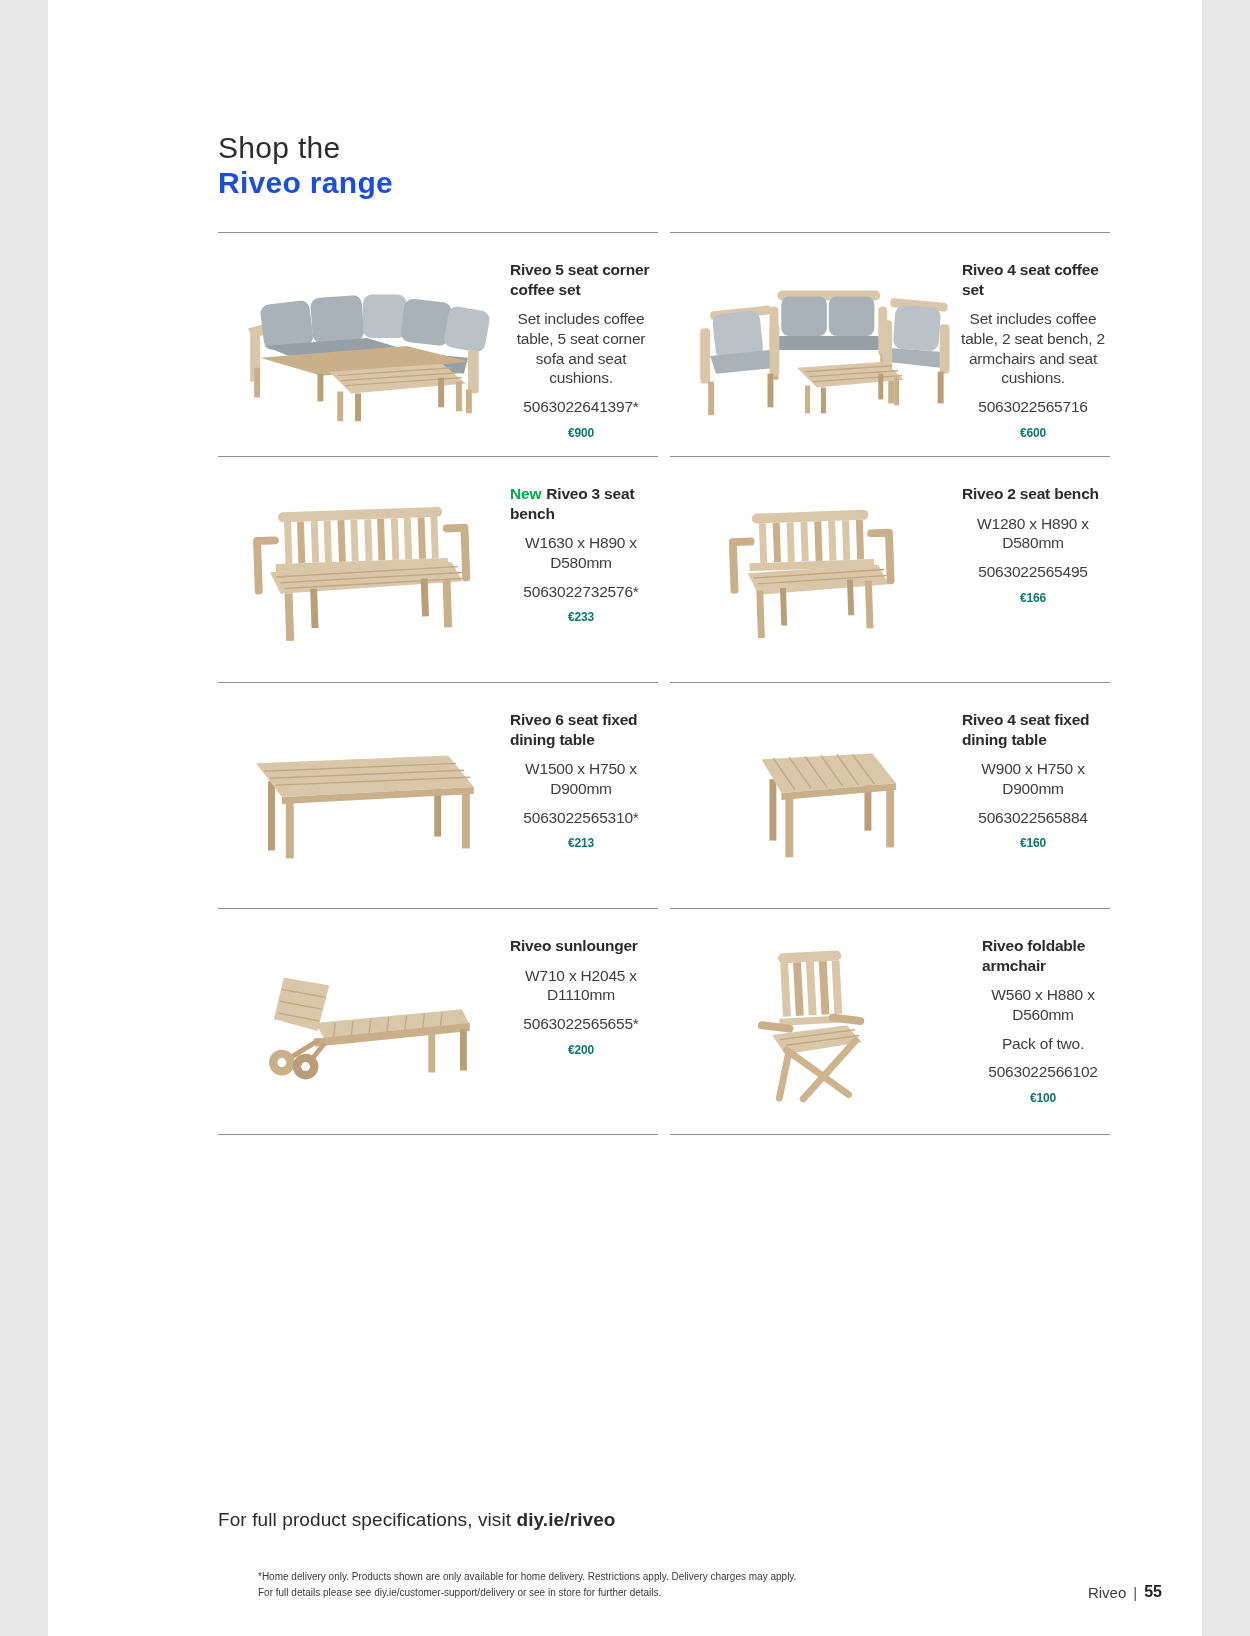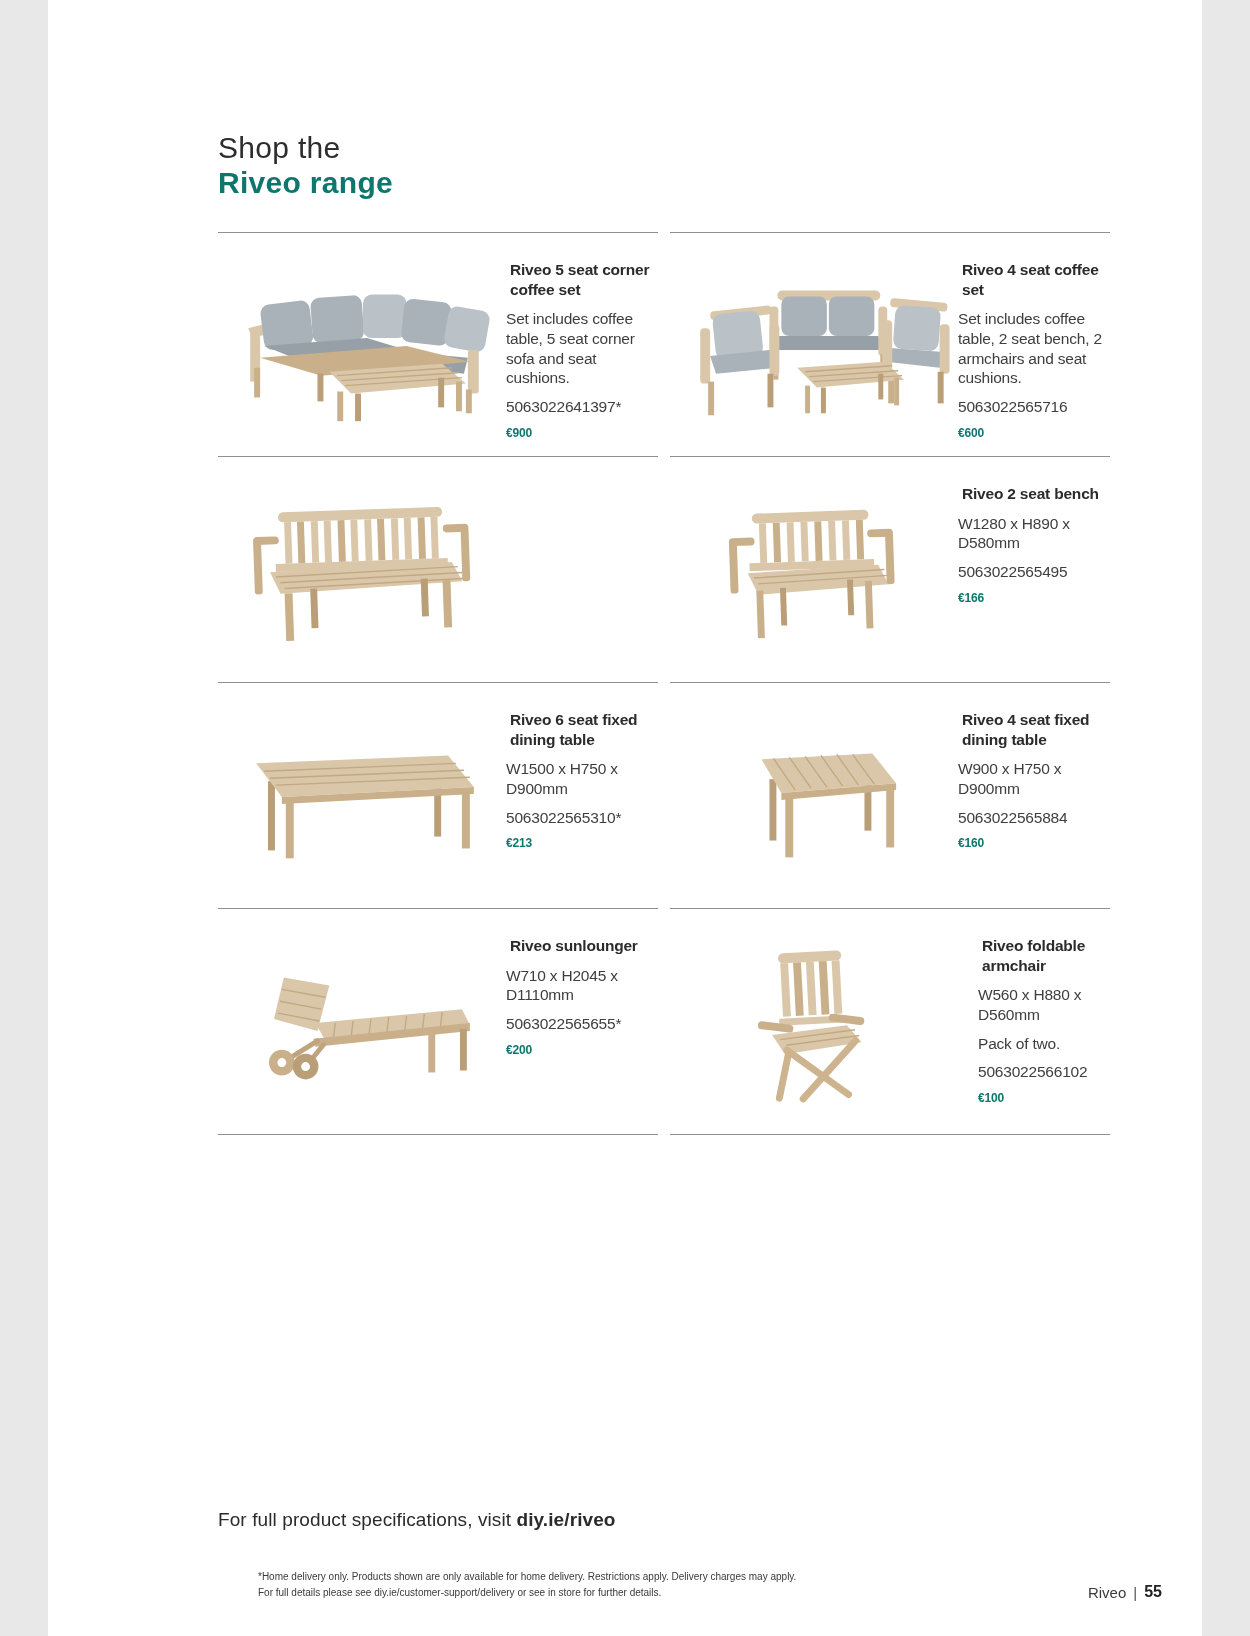--- a/index.html
+++ b/index.html
@@ -7,30 +7,30 @@
     position:relative;width:1154px;height:1636px;background:#ffffff;
     font-family:"Liberation Sans",sans-serif;color:#2d2d2d;overflow:hidden;margin:0 auto;
   }
   
   .pixel-logo{position:absolute;top:30px;left:1215px;width:10px;height:10px;
     display:grid;grid-template-columns:5px 5px;grid-template-rows:5px 5px;}
   .pixel-logo span{width:5px;height:5px;display:block;}
   
   .title{position:absolute;left:170px;top:131px;line-height:1.16;letter-spacing:.3px;}
   .title .t1{font-size:30px;font-weight:400;color:#2d2d2d;}
-  .title .t2{font-size:30px;font-weight:700;color:#0f766e;}
+  .title .t2{font-size:30px;font-weight:700;color:#1d4ed8;}
   
   .grid{position:absolute;left:170px;top:232px;width:892px;
     display:grid;grid-template-columns:440px 440px;column-gap:12px;}
   .cell{border-top:1px solid #8f8f8f;display:flex;}
   .r1{height:223px;} .r2,.r3,.r4{height:225px;} .r5{height:0;}
   .cell .img{width:288px;display:flex;align-items:center;justify-content:center;}
   .cell .info{flex:1;padding-top:27px;padding-right:2px;}
   .info h3{font-size:15.5px;font-weight:700;line-height:1.27;margin:0 4px 10px;color:#2b2b2b;letter-spacing:-.2px;}
-  .info p{margin:7px 0 9px;font-size:15.5px;line-height:1.27;color:#3e3e3e;letter-spacing:-.2px;}
+  .info p{margin:7px 0 9px;font-size:15.5px;line-height:1.27;color:#3e3e3e;letter-spacing:-.2px;text-align:center;}
   .info .price{font-weight:700;color:#0f766e;font-size:12px;margin-top:1px;}
   .badge{font-weight:700;}
   .badge:not(:empty){margin-right:5px;}
   
   .spec{position:absolute;left:170px;top:1509px;font-size:19px;color:#2b2b2b;letter-spacing:.1px;}
   .spec b{font-weight:700;}
   .footnote{position:absolute;left:162px;top:1569px;font-size:10px;line-height:1.62;color:#3a3a3a;margin-left:48px;}
   .pageno{position:absolute;right:40px;top:1583px;font-size:15px;color:#3a3a3a;
     display:flex;align-items:center;gap:7px;}
   .pageno .num{font-weight:700;font-size:16px;color:#222;}
@@ -161,20 +161,28 @@
             <rect class="wd2" x="36" y="62" width="8" height="54" rx="3"></rect>
             <rect class="wd2" x="228" y="52" width="26" height="8" rx="4"></rect>
             <rect class="wd2" x="246" y="56" width="8" height="54" rx="3"></rect>
             <rect class="wd2" x="66" y="116" width="8" height="48"></rect>
             <rect class="wd3" x="92" y="112" width="7" height="40"></rect>
             <rect class="wd2" x="226" y="108" width="8" height="48"></rect>
             <rect class="wd3" x="204" y="106" width="7" height="38"></rect>
           </g>
         </svg>
       </div>
+      <div class="info">
+        <h3><span class="badge" style="color: rgb(0, 166, 81);">New</span><span>Riveo 3 seat bench</span></h3>
+
+        <p>W1630 x H890 x D580mm</p>
+
+        <p>5063022732576*</p>
+        <p class="price">€233</p>
+      </div>
     </section>
 
     <section class="cell r2" style="border-top-color: rgb(143, 143, 143);">
       <div class="img">
         <svg width="288" height="188" viewBox="0 0 290 190">
           <g transform="rotate(-2 145 95)">
             <rect class="wd" x="84" y="36" width="118" height="10" rx="5"></rect>
             <rect class="wd" x="91" y="46" width="7" height="40"></rect>
               <rect class="wd2" x="105" y="46" width="7" height="40"></rect>
             <rect class="wd" x="119" y="46" width="7" height="40"></rect>

